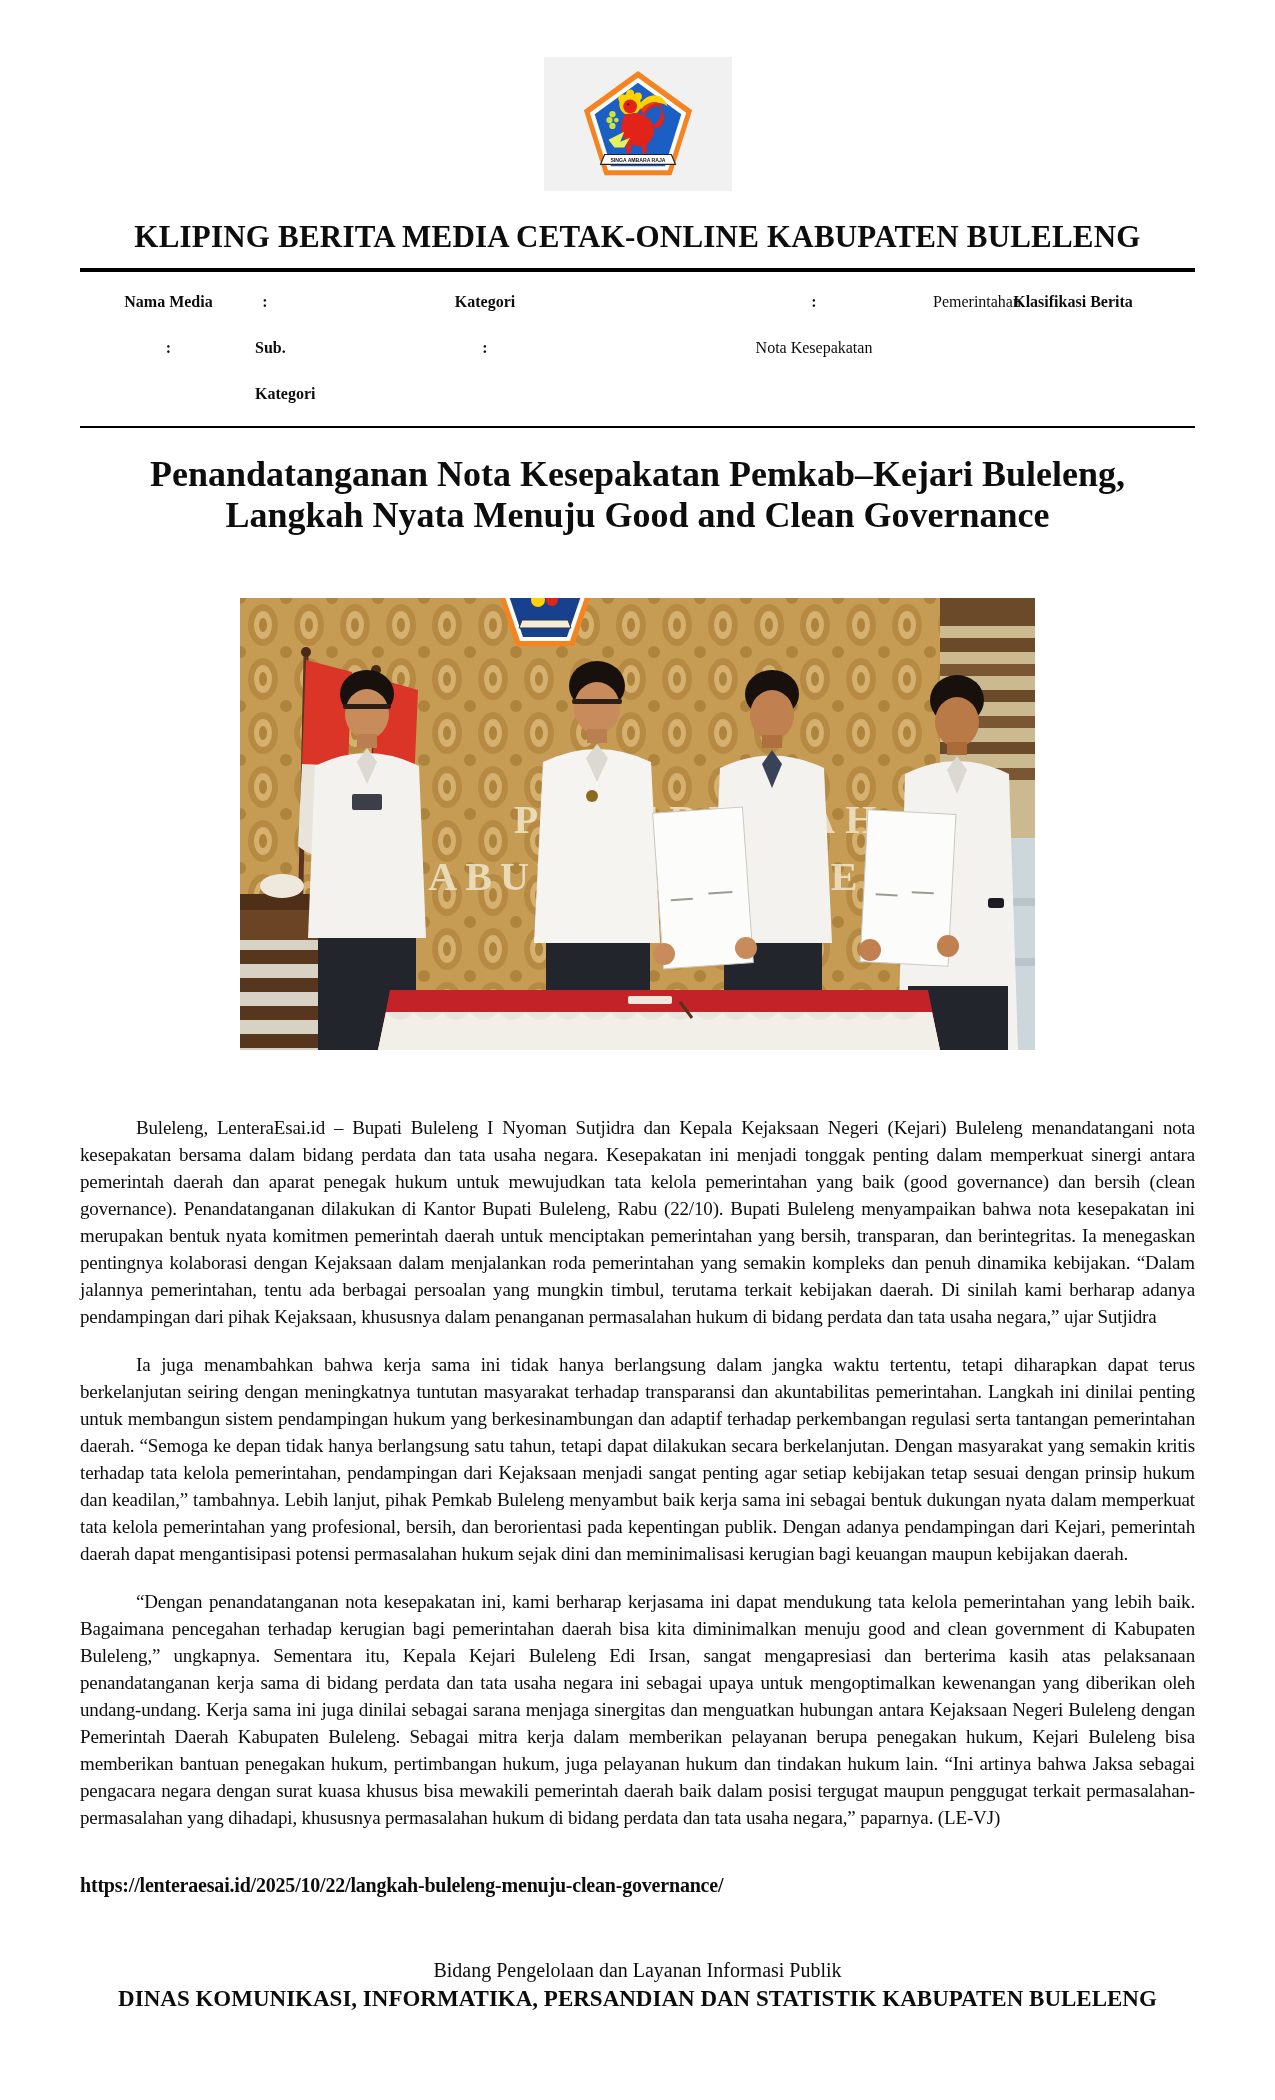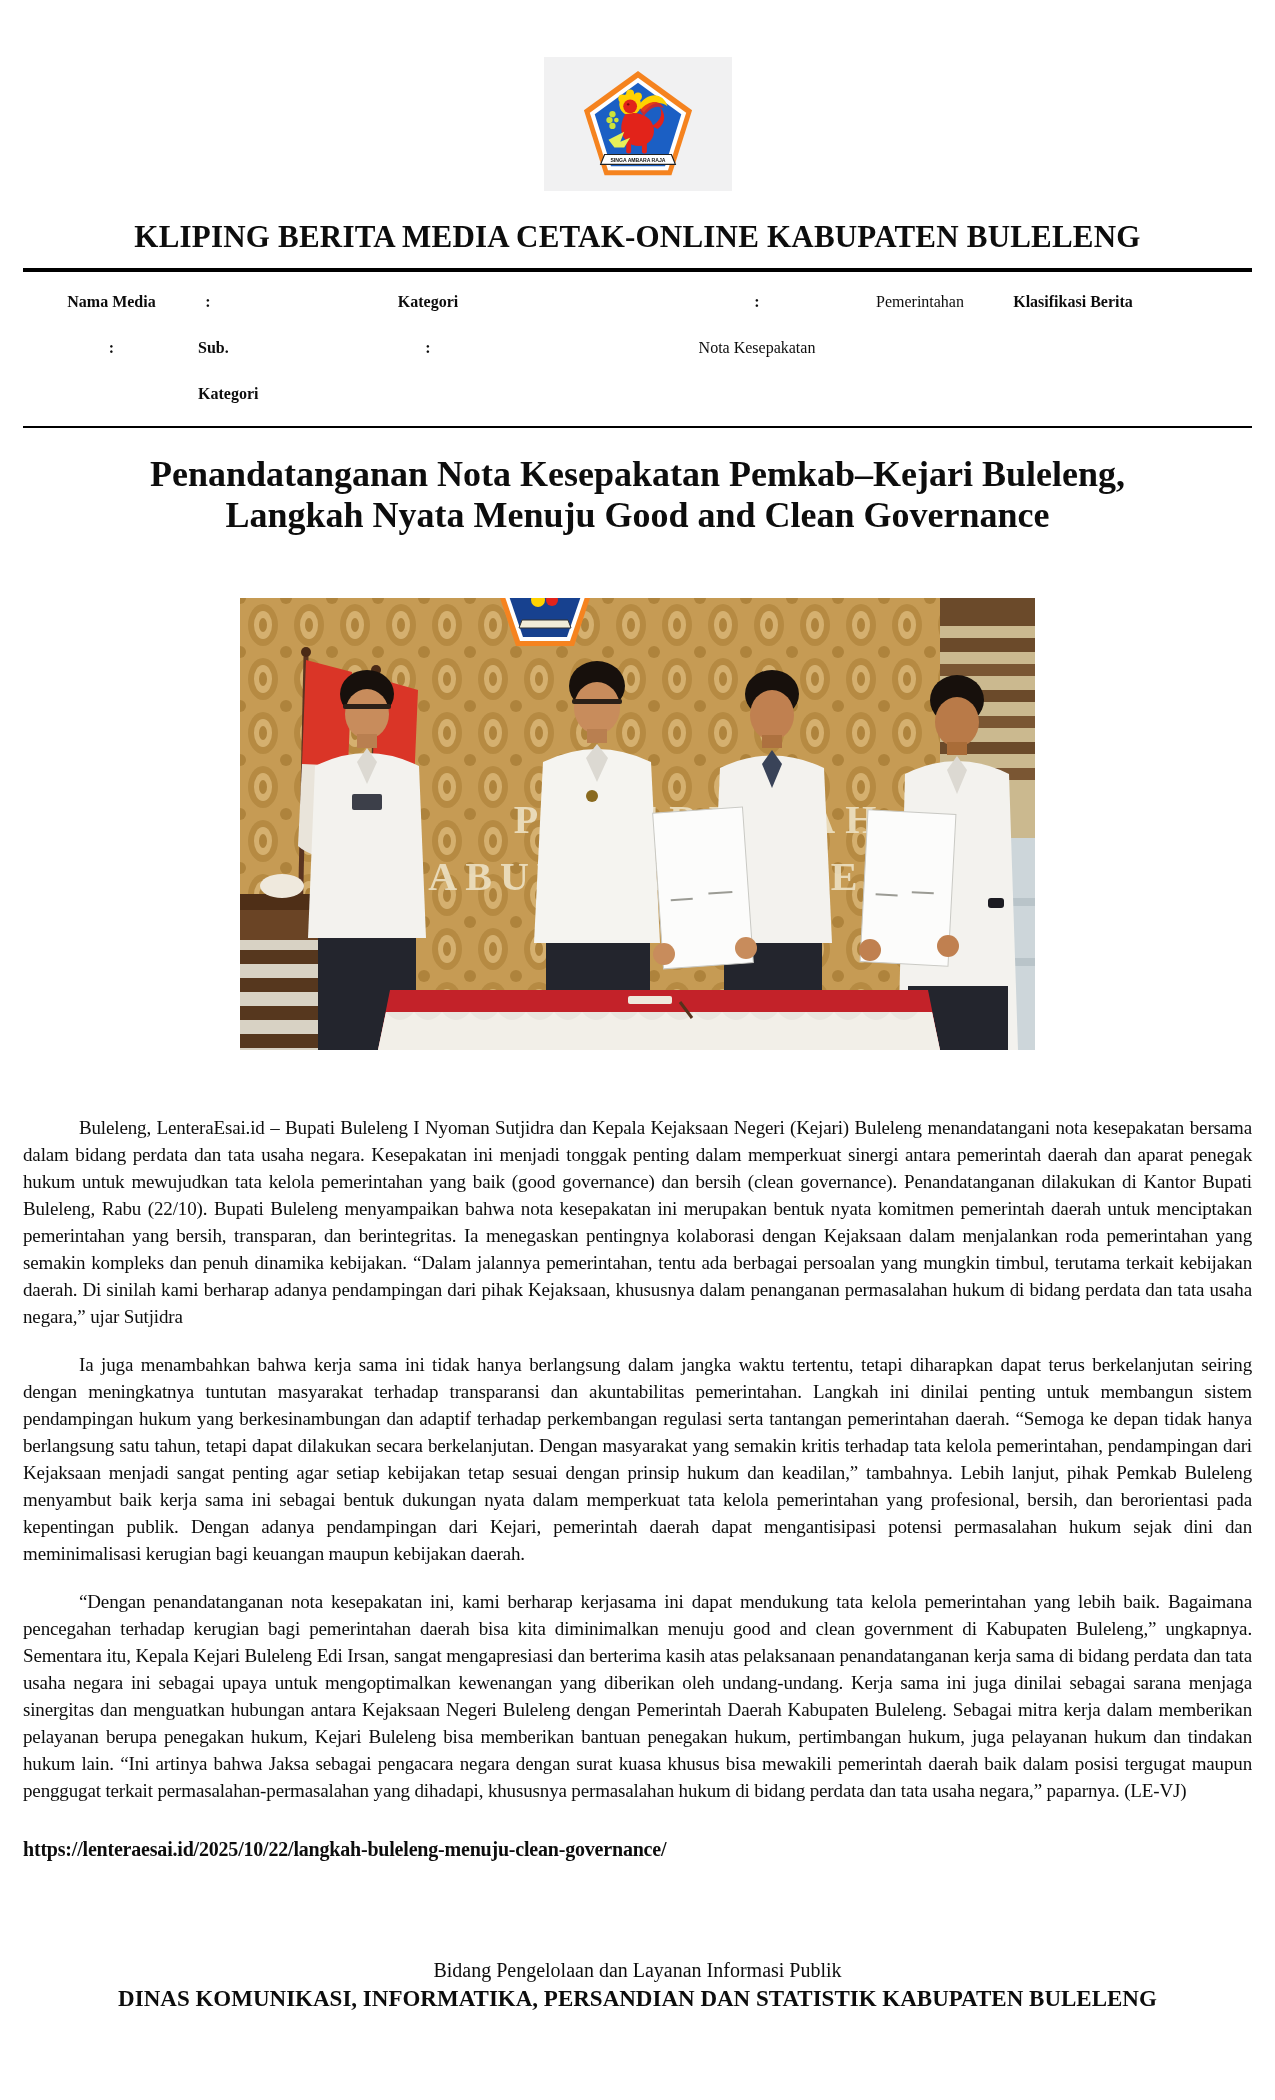--- a/index.html
+++ b/index.html
@@ -2,21 +2,21 @@
 <html><head>
 <meta charset="utf-8">
 <style>
   html,body { margin:0; padding:0; background:#e9e9e9; }
   .page {
     position:relative; width:1275px; height:2100px; margin:0 auto;
     background:#ffffff; color:#0d0d0d;
     font-family:"Liberation Serif", serif;
     overflow:hidden;
   }
-  .content { padding:0 23px; }
+  .content { padding:0 80px; }
 
   .logo-box {
     width:188px; height:134px; margin:57px auto 0;
     background:#f1f1f2; display:flex; align-items:center; justify-content:center;
   }
 
   .doc-title {
     margin:28px 0 0; text-align:center;
     font-size:31px; font-weight:bold; letter-spacing:.2px;
   }
@@ -35,21 +35,21 @@
     margin:26px 0 16px; text-align:center;
     font-size:36px; font-weight:bold; line-height:41px;
   }
 
   .photo-wrap { width:795px; height:452px; margin:62px auto 0; }
   .photo-wrap svg { display:block; }
 
   .body-text { margin-top:64px; font-size:19px; line-height:27px; text-align:justify; letter-spacing:-0.15px; }
   .body-text p { margin:0 0 21px; text-indent:56px; }
 
-  .source-url { margin-top:13px; font-size:20px; font-weight:bold; letter-spacing:-0.2px; color:#0d0d0d; text-decoration:none; display:inline-block; }
+  .source-url { margin-top:22px; font-size:20px; font-weight:bold; letter-spacing:-0.2px; color:#0d0d0d; text-decoration:none; display:inline-block; }
 
   .footer { position:absolute; left:0; right:0; top:1957px; text-align:center; }
   .footer-line1 { font-family:Liberation Serif, serif; font-size:20px; line-height:26px; }
   .footer-line2 { font-size:23px; font-weight:bold; line-height:32px; }
 </style>
 </head>
 <body>
 
 <div class="page">
   <div class="content">

